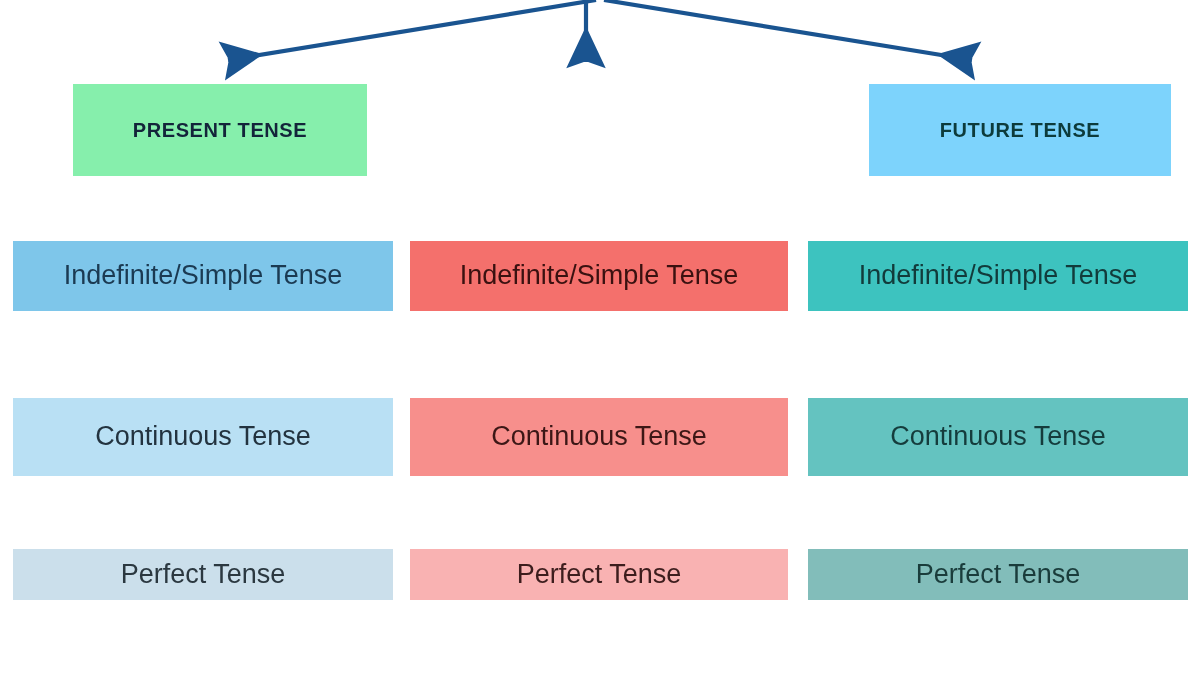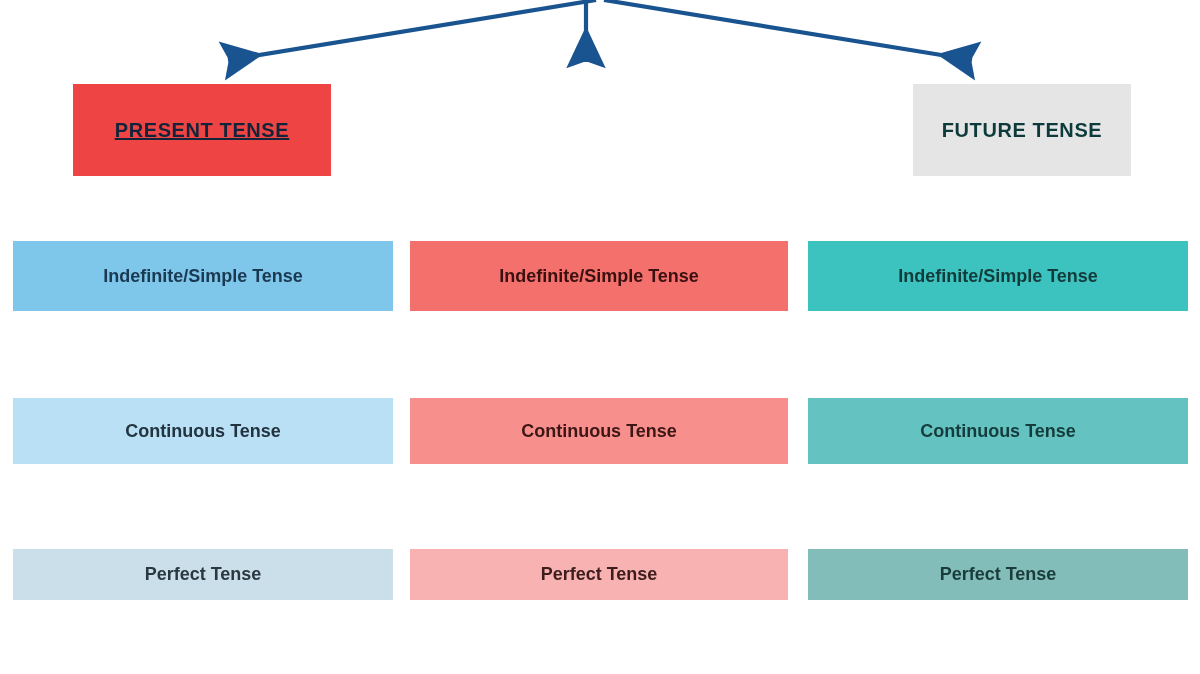--- a/index.html
+++ b/index.html
@@ -36,46 +36,46 @@
     align-items: center;
     justify-content: center;
     box-sizing: border-box;
     font-weight: bold;
     font-size: 20px;
     letter-spacing: 0.6px;
     color: #13243a;
     text-align: center;
     line-height: 1.1;
   }
-  .head-present { left: 73px;  top: 84px; width: 258px; height: 92px; background: #ef4444; text-decoration: underline; }
+  .head-present { left: 73px;  top: 84px; width: 294px; height: 92px; background: #86efac; }
   .head-past    { left: 471px; top: 84px; width: 258px; height: 92px; background: #f5554f; color:#2a0d0c; }
-  .head-future  { left: 869px; top: 84px; width: 218px; height: 92px; background: #e5e5e5; color:#0d3b3b;margin-left:44px; }
+  .head-future  { left: 869px; top: 84px; width: 302px; height: 92px; background: #7dd3fc; color:#0d3b3b; }
 
   
   .cell {
     position: absolute;
     display: flex;
     align-items: center;
     justify-content: center;
     box-sizing: border-box;
-    font-size: 18px;
-    font-weight: bold;
+    font-size: 27px;
+    font-weight: normal;
     text-align: center;
     line-height: 1.15;
     padding: 0 8px;
   }
 
   
   .col-1 { left: 13px;  width: 380px; }
   .col-2 { left: 410px; width: 378px; }
   .col-3 { left: 808px; width: 380px; }
 
   
   .row-1 { top: 241px; height: 70px; }
-  .row-2 { top: 398px; height: 66px; }
+  .row-2 { top: 398px; height: 78px; }
   .row-3 { top: 549px; height: 51px; }
 
   
   .c1r1 { background: #7ec6ea; color: #1b3a52; }
   .c1r2 { background: #b9e0f4; color: #23333f; }
   .c1r3 { background: #cbdfeb; color: #2b3840; }
 
   
   .c2r1 { background: #f4706c; color: #3a1110; }
   .c2r2 { background: #f78f8c; color: #3c1716; }

